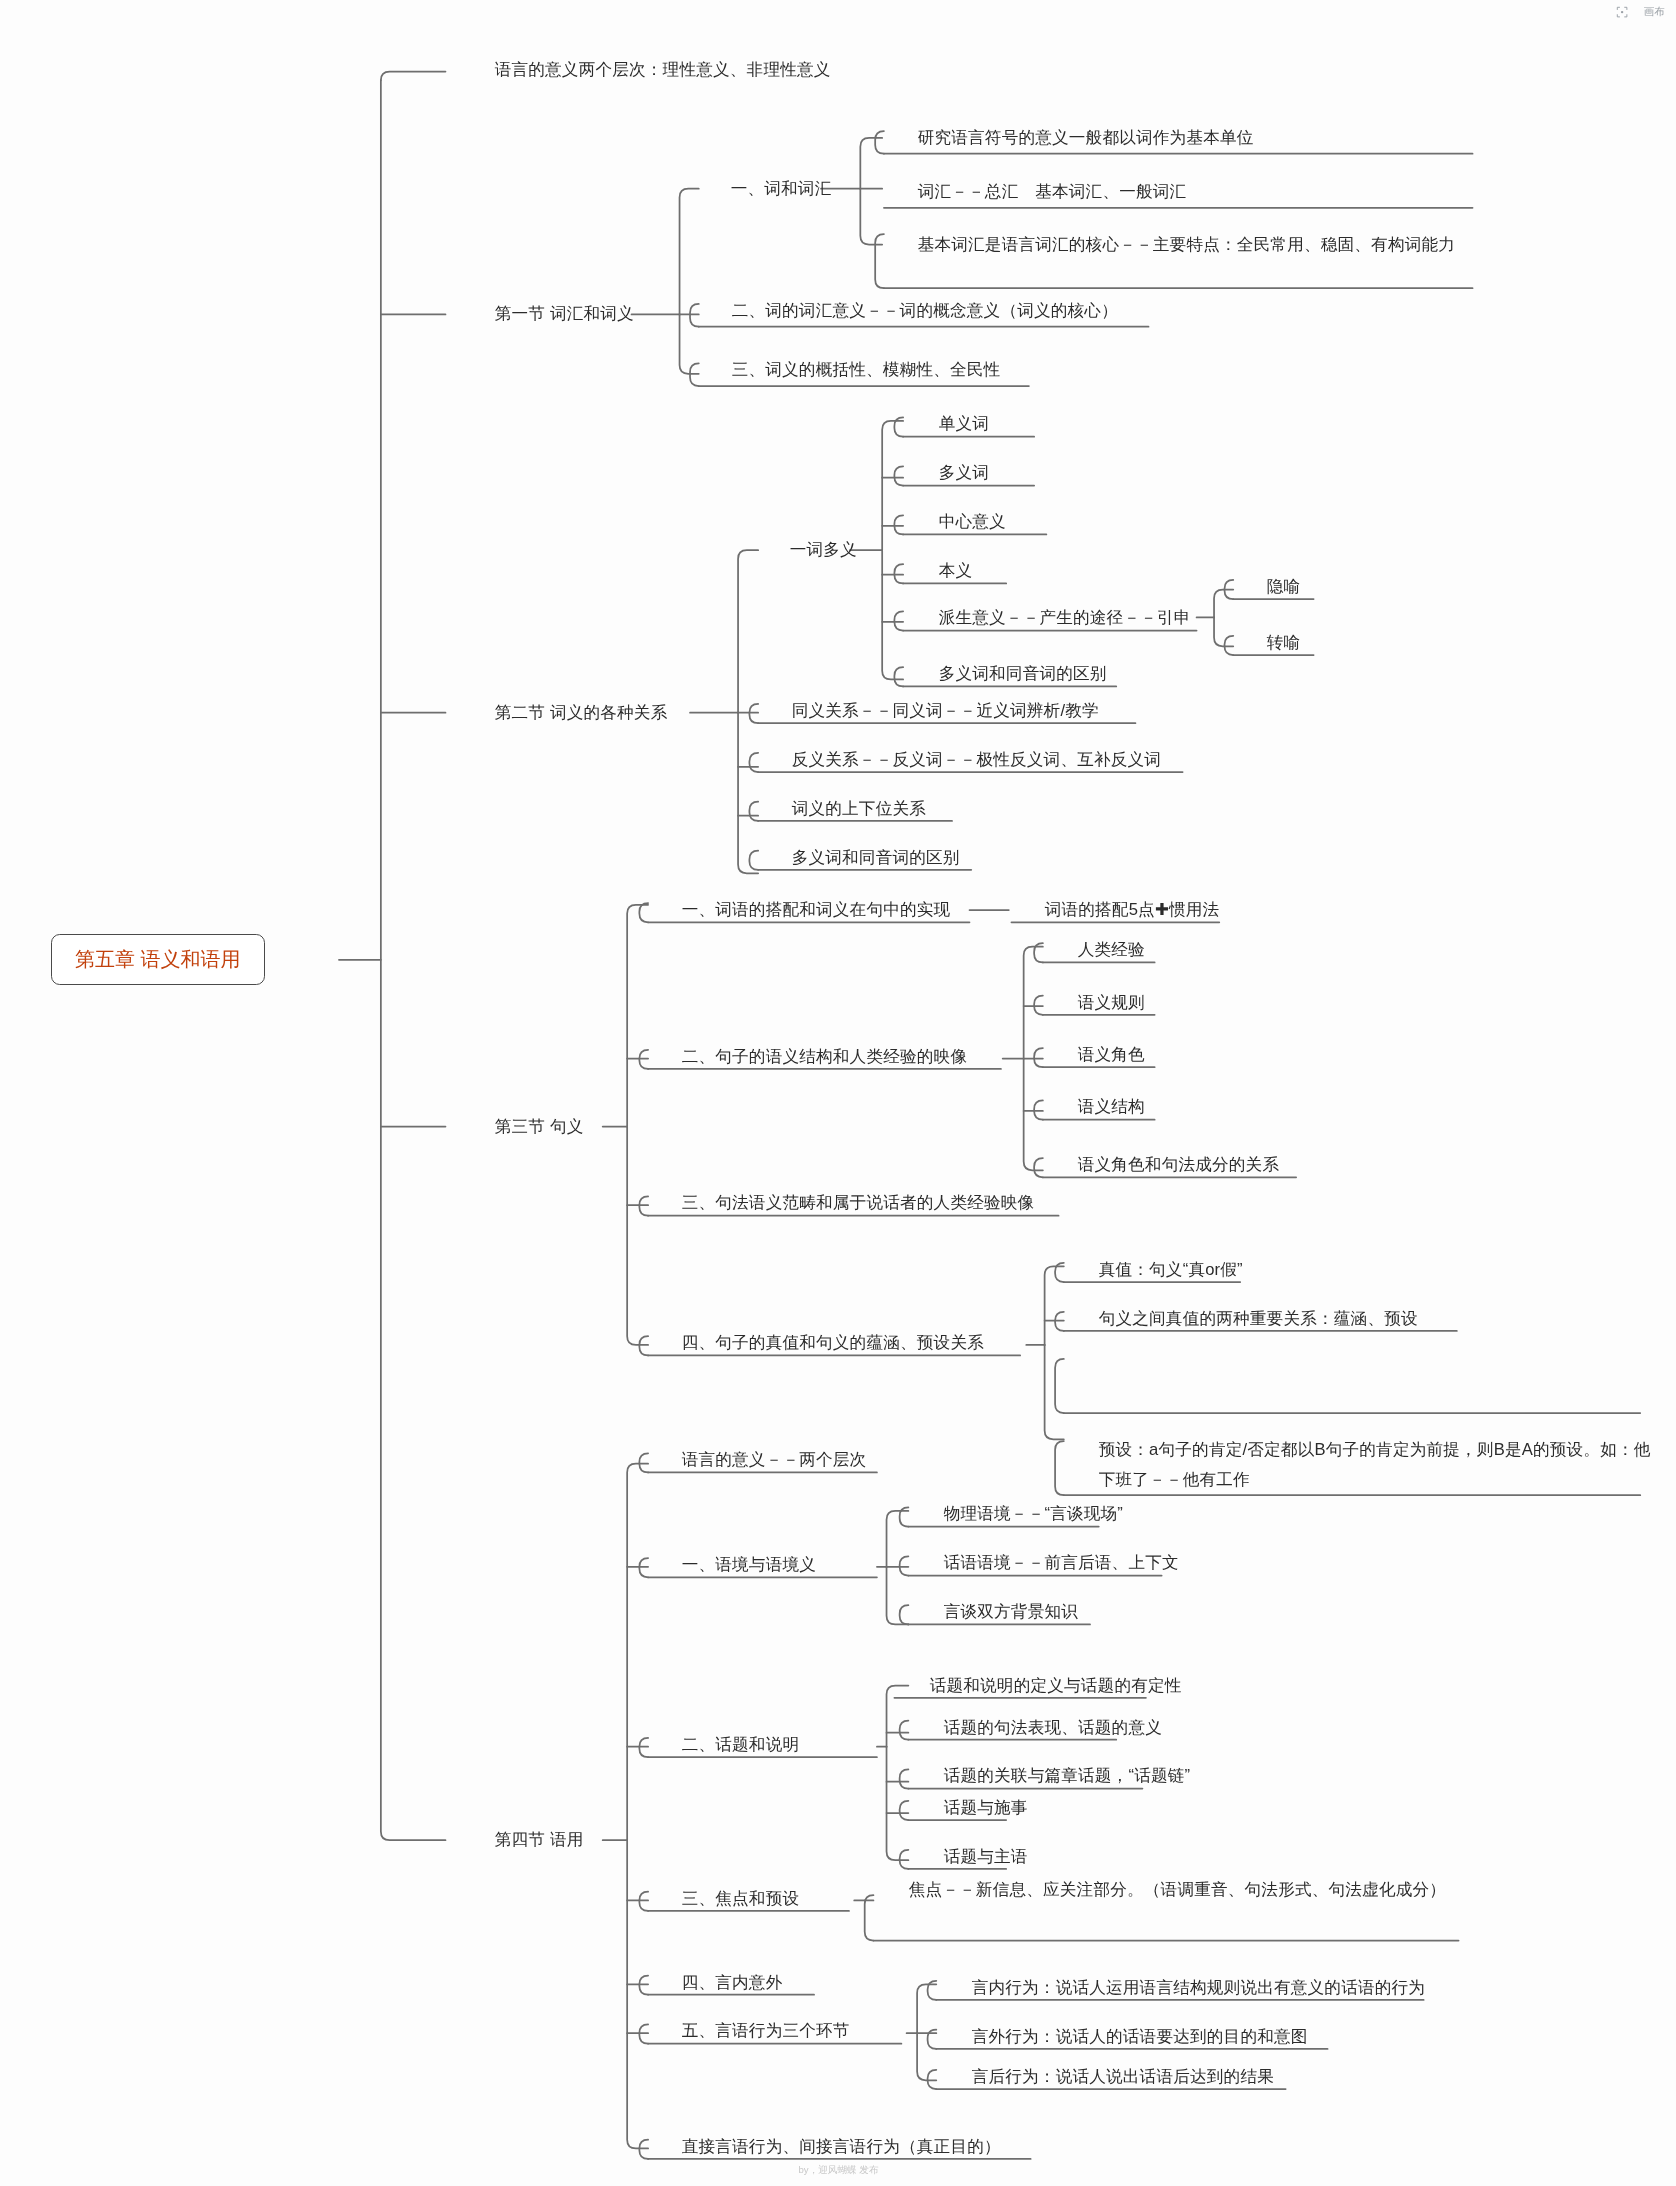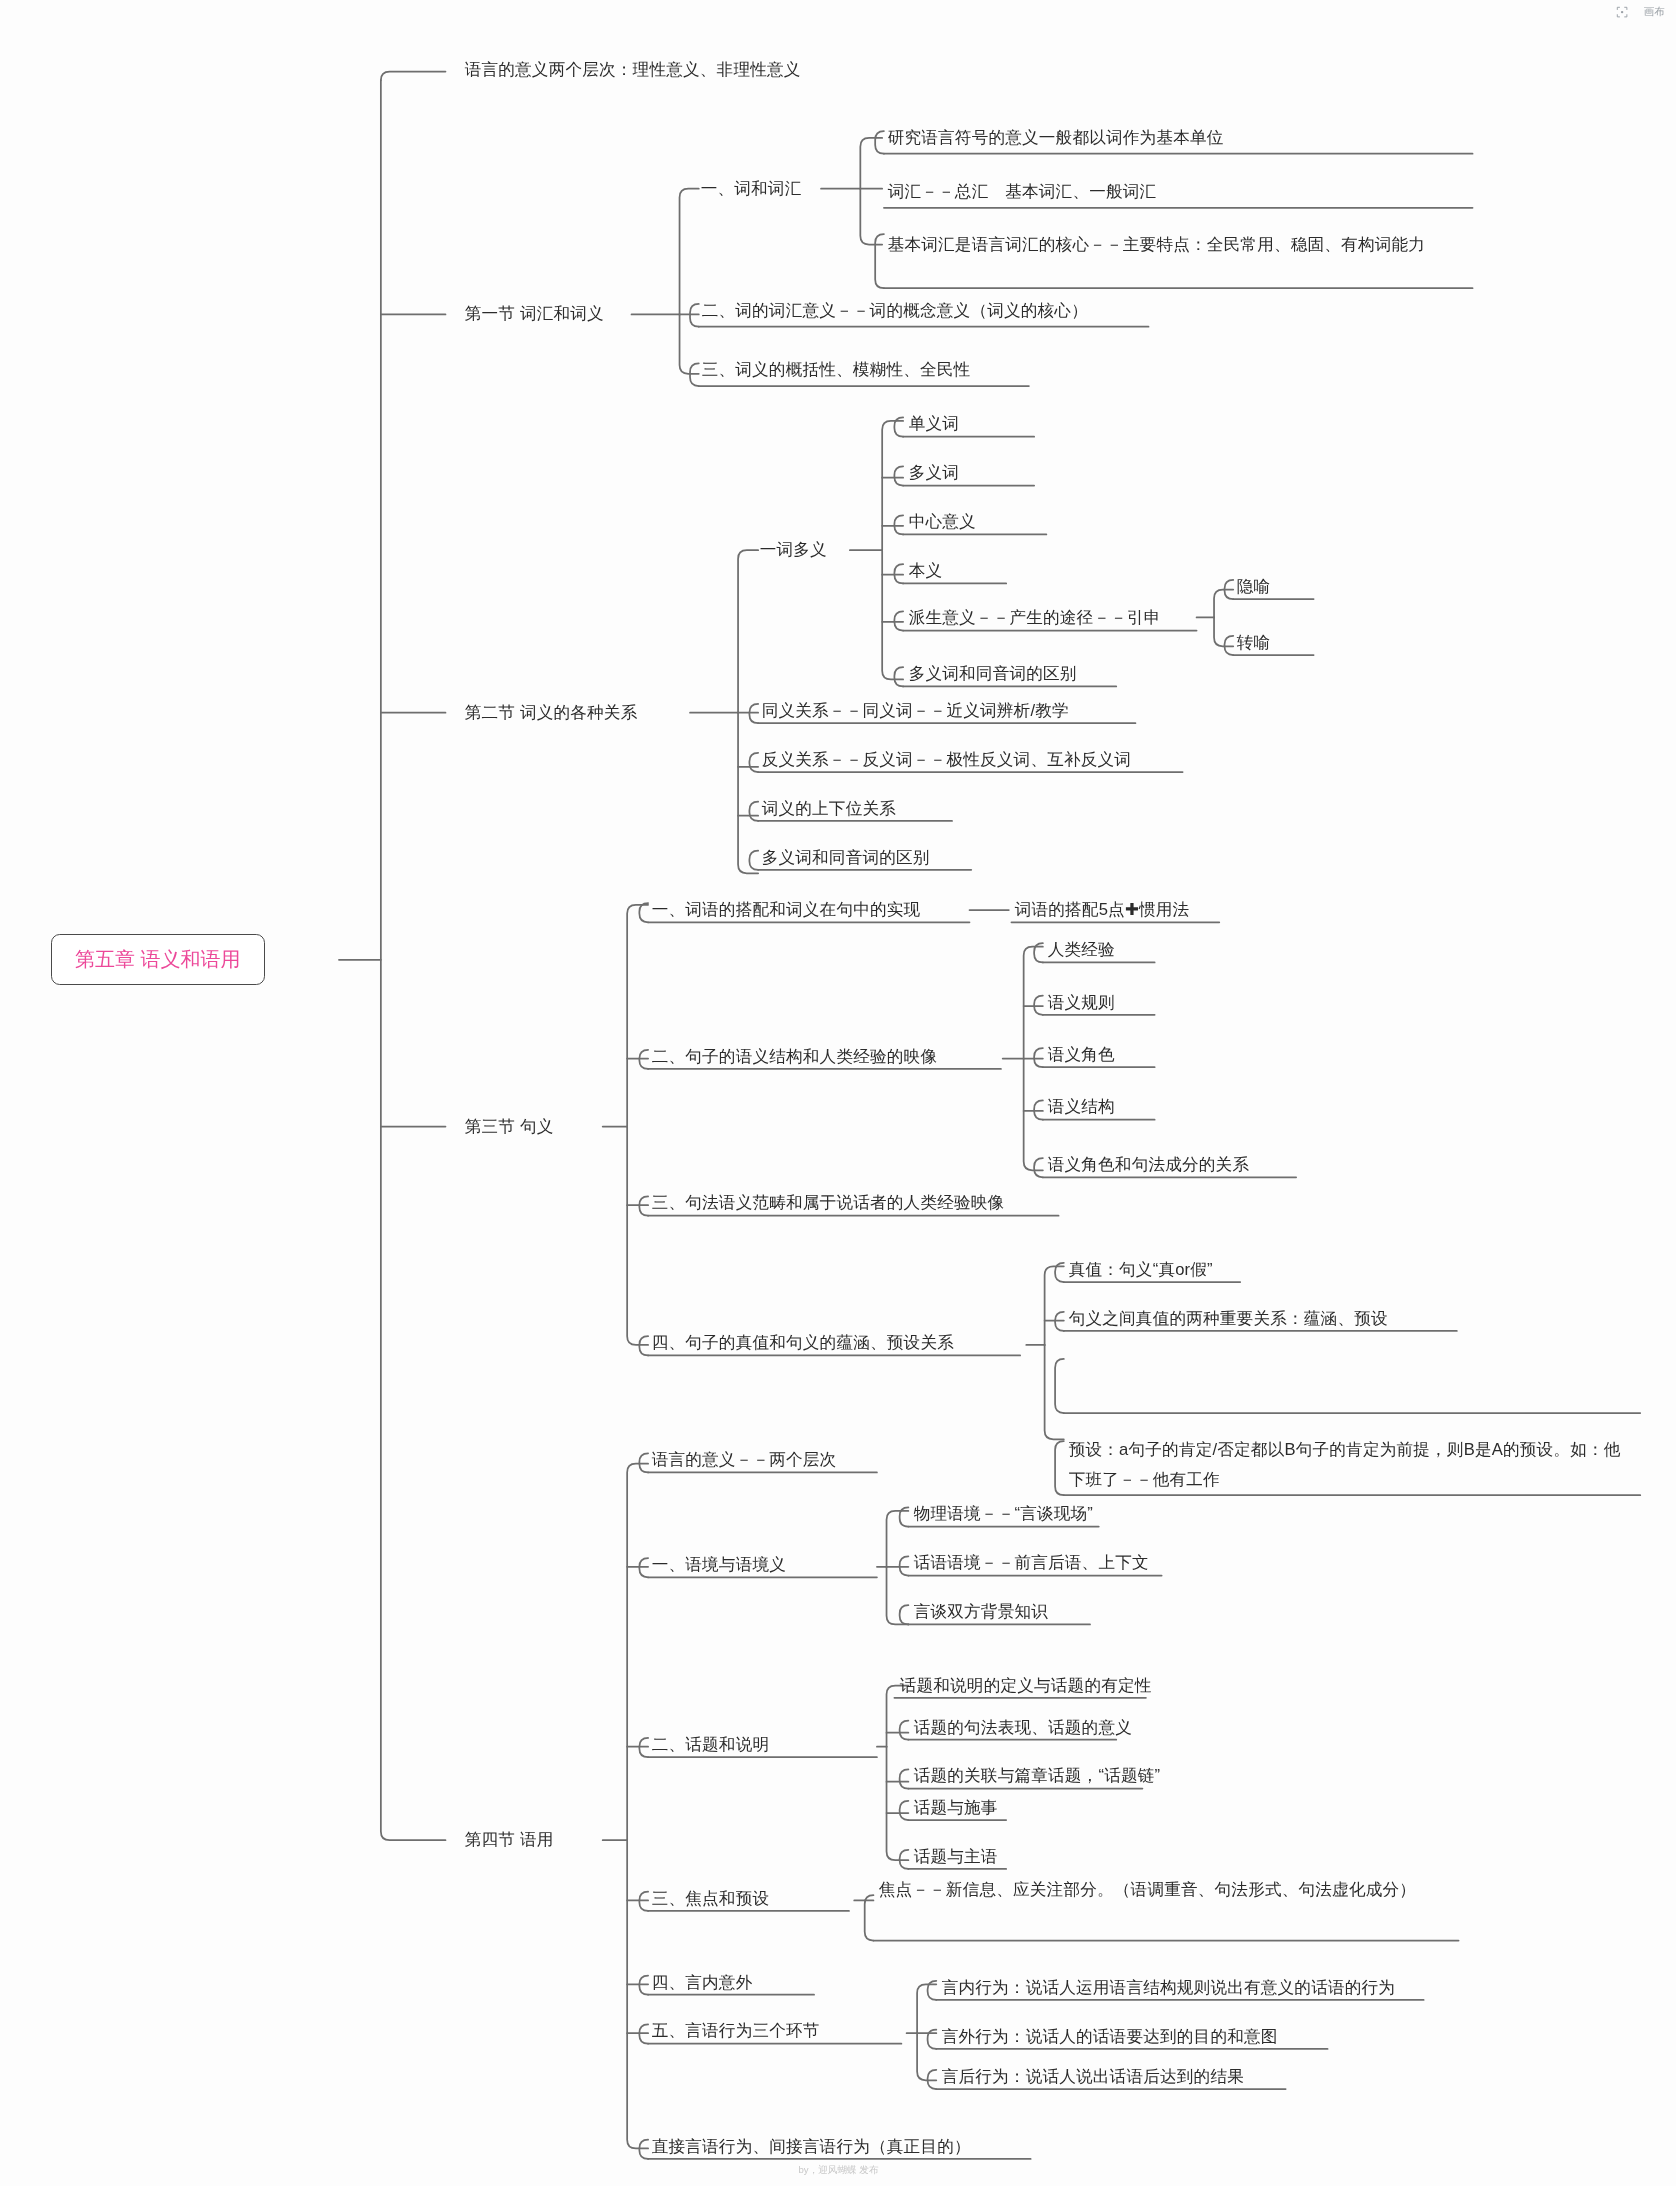--- a/index.html
+++ b/index.html
@@ -36,33 +36,34 @@
 
   
   .node {
     position: absolute;
     font-size: 16.6px;
     line-height: 26px;
     white-space: nowrap;
     color: #2b2b2b;
     letter-spacing: 0.2px;
     padding: 0 1.7px;
+    margin-left: 30px;
   }
   .node.wrap { white-space: normal; }
 
   .root {
     position: absolute;
     border: 1.7px solid #4a4a4a;
     border-radius: 8.7px;
     background: #ffffff;
     font-size: 20px;
     line-height: 26px;
     padding: 11.4px 23px;
     white-space: nowrap;
-    color: #ec4899;
+    color: #c2410c;
   }
 
   .topbar {
     position: absolute;
     right: 12.2px;
     top: 5.2px;
     display: flex;
     align-items: center;
     gap: 16px;
     font-size: 10.5px;

